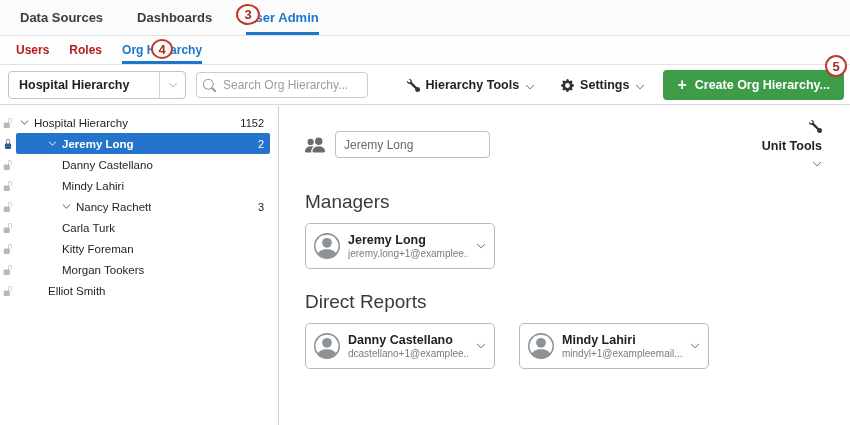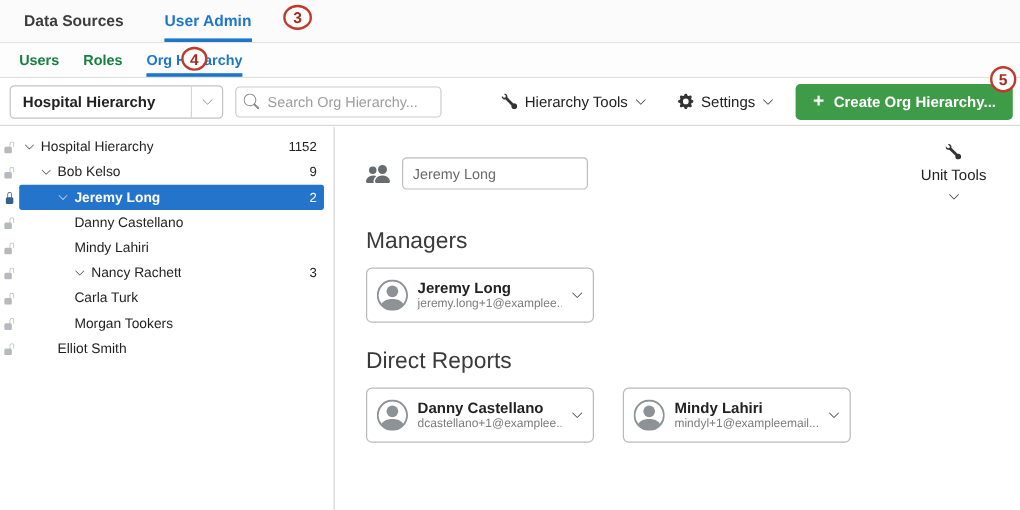--- a/index.html
+++ b/index.html
@@ -25,21 +25,21 @@
   }
   .topnav .nav-item.active { color: #1c77cc; border-bottom-color: #1c77cc; }
 
   
   .subnav {
     height: 29px; background: #fdfdfd; border-bottom: 1px solid #e2e2e2;
     display: flex; align-items: stretch; padding-left: 16px; gap: 20px;
   }
   .subnav .nav-item {
     display: flex; align-items: center; font-size: 12px; font-weight: bold;
-    color: #15803d; border-bottom: 3px solid transparent; padding-top: 3px;
+    color: #b91c1c; border-bottom: 3px solid transparent; padding-top: 3px;
     cursor: pointer;
   }
   .subnav .nav-item.active { color: #1c77cc; border-bottom-color: #1c77cc; }
 
   
   .toolbar {
     height: 40px; background: #ffffff; border-bottom: 1px solid #d9d9d9;
     display: flex; align-items: center; padding: 0 4px 0 8px; gap: 10px;
   }
   .hier-select {
@@ -61,21 +61,21 @@
     padding: 0 6px 0 26px; font-size: 12px; color: #444; outline: none;
     font-family: "Liberation Sans", sans-serif;
   }
   .searchbox input::placeholder { color: #9d9d9d; }
   .search-icon {
     position: absolute; left: 7px; top: 6px; width: 13px; height: 13px; color: #8a8a8a;
   }
   .search-icon svg { width: 13px; height: 13px; }
   .spacer { flex: 1; }
   .tool-menu {
-    display: flex; align-items: center; gap: 6px; font-size: 12.5px; font-weight: normal;
+    display: flex; align-items: flex-end; gap: 6px; font-size: 12.5px; font-weight: bold;
     color: #222; cursor: pointer; padding: 0 8px; white-space: nowrap;
   }
   .tool-menu .mi { width: 13px; height: 13px; color: #333; display: inline-flex; }
   .tool-menu .mi svg { width: 13px; height: 13px; }
   .tool-menu .caret { width: 10px; height: 10px; color: #333; display: inline-flex; }
   .tool-menu .caret svg { width: 10px; height: 10px; }
   .create-btn {
     height: 30px; border: none; border-radius: 4px; background: #3e9b47; color: #fff;
     display: flex; align-items: center; gap: 8px; padding: 0 14px; cursor: pointer;
     font-family: "Liberation Sans", sans-serif; font-size: 12.5px; font-weight: bold;
@@ -142,20 +142,21 @@
   .ann-4 { left: 151px; top: 39px; width: 22px; height: 20px; }
   .ann-5 { left: 825px; top: 55px; width: 22px; height: 22px; }
 </style>
 </head>
 <body>
 
 <div class="app">
 
   <header class="topnav">
     <div class="nav-item">Data Sources</div>
+    <div class="nav-item">Dashboards</div>
     <div class="nav-item active">User Admin</div>
   </header>
 
   <nav class="subnav">
     <div class="nav-item">Users</div>
     <div class="nav-item">Roles</div>
     <div class="nav-item active">Org Hierarchy</div>
   </nav>
 
   <div class="toolbar">
@@ -225,36 +226,20 @@
           <div class="tree-inner" style="padding-left: 4px;">
             <span class="tree-chevron">
               <svg viewBox="0 0 16 16" fill="currentColor">
                 <path d="M1.646 4.646a.5.5 0 0 1 .708 0L8 10.293l5.646-5.647a.5.5 0 0 1 .708.708l-6 6a.5.5 0 0 1-.708 0l-6-6a.5.5 0 0 1 0-.708z"></path>
               </svg>
             </span>
             <span class="tree-label">Hospital Hierarchy</span>
             <span class="tree-count">1152</span>
           </div>
         </div>
-        <div class="tree-row">
-          <span class="lock-cell">
-            <svg viewBox="0 0 16 16">
-              <path d="M11 1a2 2 0 0 0-2 2v4a2 2 0 0 1 2 2v5a2 2 0 0 1-2 2H3a2 2 0 0 1-2-2V9a2 2 0 0 1 2-2h5V3a3 3 0 0 1 6 0v4a.5.5 0 0 1-1 0V3a2 2 0 0 0-2-2z"></path>
-            </svg>
-          </span>
-          <div class="tree-inner" style="padding-left: 18px;">
-            <span class="tree-chevron">
-              <svg viewBox="0 0 16 16" fill="currentColor">
-                <path d="M1.646 4.646a.5.5 0 0 1 .708 0L8 10.293l5.646-5.647a.5.5 0 0 1 .708.708l-6 6a.5.5 0 0 1-.708 0l-6-6a.5.5 0 0 1 0-.708z"></path>
-              </svg>
-            </span>
-            <span class="tree-label">Bob Kelso</span>
-            <span class="tree-count">9</span>
-          </div>
-        </div>
         <div class="tree-row selected">
           <span class="lock-cell">
             <svg viewBox="0 0 16 16">
               <path d="M8 1a2 2 0 0 1 2 2v4H6V3a2 2 0 0 1 2-2zm3 6V3a3 3 0 0 0-6 0v4a2 2 0 0 0-2 2v5a2 2 0 0 0 2 2h6a2 2 0 0 0 2-2V9a2 2 0 0 0-2-2z"></path>
             </svg>
           </span>
           <div class="tree-inner" style="padding-left: 32px;">
             <span class="tree-chevron">
               <svg viewBox="0 0 16 16" fill="currentColor">
                 <path d="M1.646 4.646a.5.5 0 0 1 .708 0L8 10.293l5.646-5.647a.5.5 0 0 1 .708.708l-6 6a.5.5 0 0 1-.708 0l-6-6a.5.5 0 0 1 0-.708z"></path>
@@ -301,20 +286,30 @@
           </div>
         </div>
         <div class="tree-row">
           <span class="lock-cell">
             <svg viewBox="0 0 16 16">
               <path d="M11 1a2 2 0 0 0-2 2v4a2 2 0 0 1 2 2v5a2 2 0 0 1-2 2H3a2 2 0 0 1-2-2V9a2 2 0 0 1 2-2h5V3a3 3 0 0 1 6 0v4a.5.5 0 0 1-1 0V3a2 2 0 0 0-2-2z"></path>
             </svg>
           </span>
           <div class="tree-inner" style="padding-left: 46px;">
             <span class="tree-label">Carla Turk</span>
+          </div>
+        </div>
+        <div class="tree-row">
+          <span class="lock-cell">
+            <svg viewBox="0 0 16 16">
+              <path d="M11 1a2 2 0 0 0-2 2v4a2 2 0 0 1 2 2v5a2 2 0 0 1-2 2H3a2 2 0 0 1-2-2V9a2 2 0 0 1 2-2h5V3a3 3 0 0 1 6 0v4a.5.5 0 0 1-1 0V3a2 2 0 0 0-2-2z"></path>
+            </svg>
+          </span>
+          <div class="tree-inner" style="padding-left: 46px;">
+            <span class="tree-label">Kitty Foreman</span>
           </div>
         </div>
         <div class="tree-row">
           <span class="lock-cell">
             <svg viewBox="0 0 16 16">
               <path d="M11 1a2 2 0 0 0-2 2v4a2 2 0 0 1 2 2v5a2 2 0 0 1-2 2H3a2 2 0 0 1-2-2V9a2 2 0 0 1 2-2h5V3a3 3 0 0 1 6 0v4a.5.5 0 0 1-1 0V3a2 2 0 0 0-2-2z"></path>
             </svg>
           </span>
           <div class="tree-inner" style="padding-left: 46px;">
             <span class="tree-label">Morgan Tookers</span>

